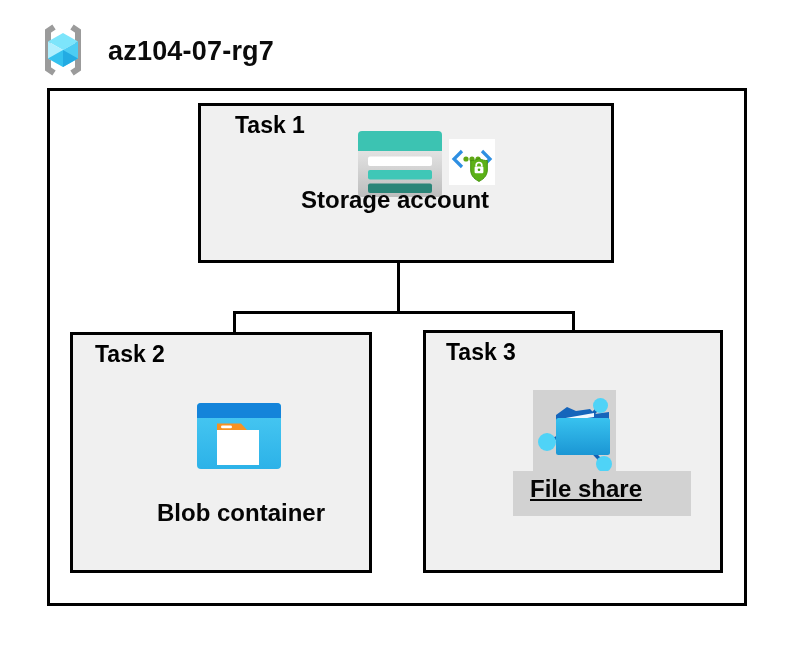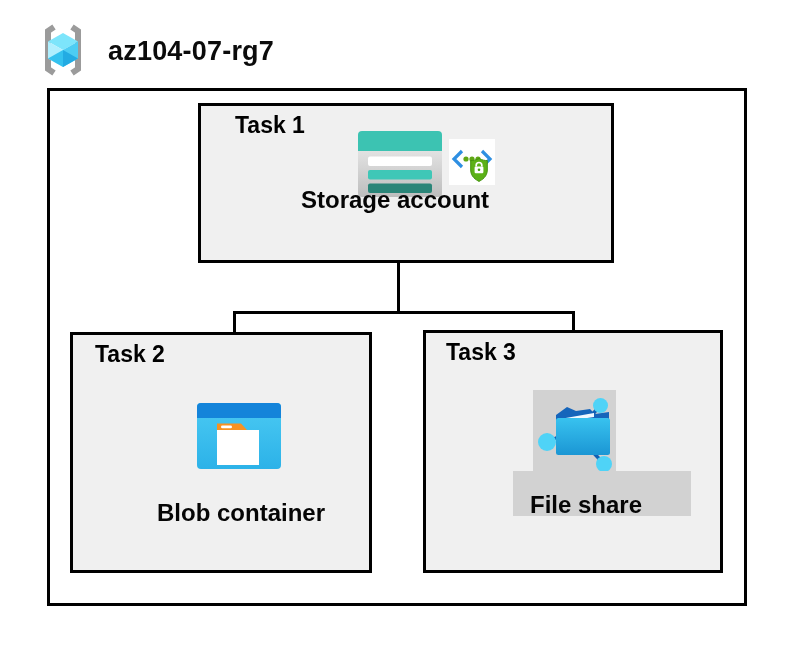--- a/index.html
+++ b/index.html
@@ -138,14 +138,14 @@
 
       <rect x="23" y="28" width="54" height="37" rx="2.5" fill="url(#fsBody)"></rect>
 
       <circle cx="67.5" cy="15.5" r="7.5" fill="#4fd3f7"></circle>
       <circle cx="14" cy="52" r="9" fill="#4fd3f7"></circle>
       <circle cx="71" cy="74" r="8" fill="#4fd3f7"></circle>
     </svg>
   </div>
 
   <div class="abs fs-label-bg"></div>
-  <div class="abs item-label" style="left:104px;top:158px;">File share</div>
+  <div class="abs item-label" style="left:104px;top:142px;text-decoration:underline;">File share</div>
 </div>
 
 </body></html>

